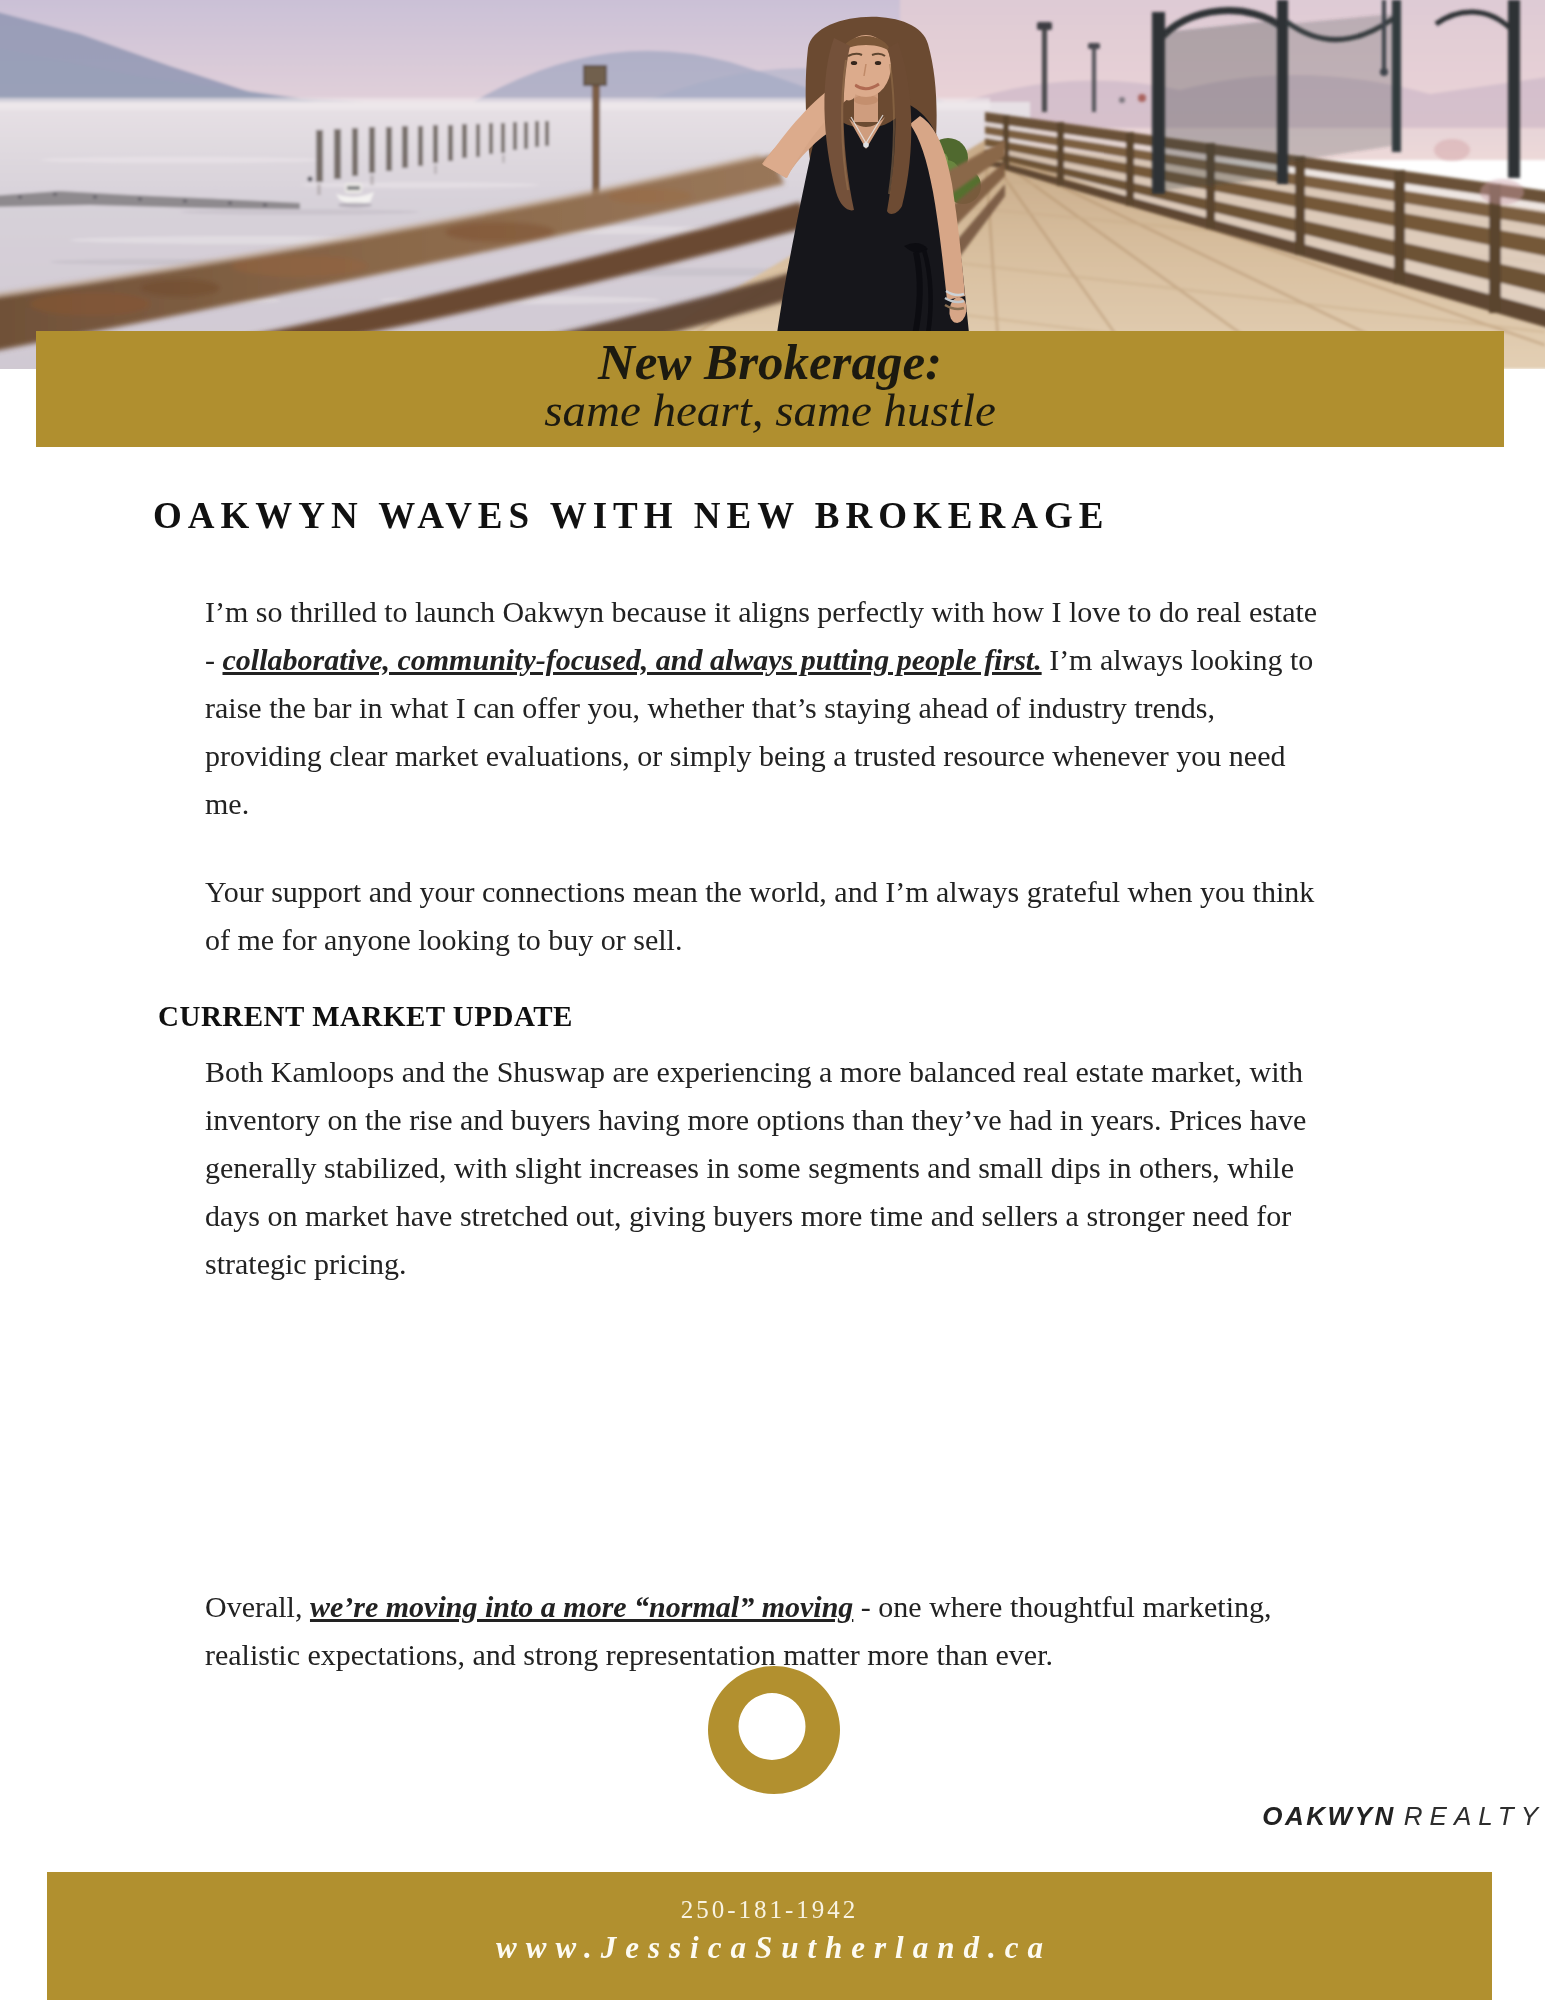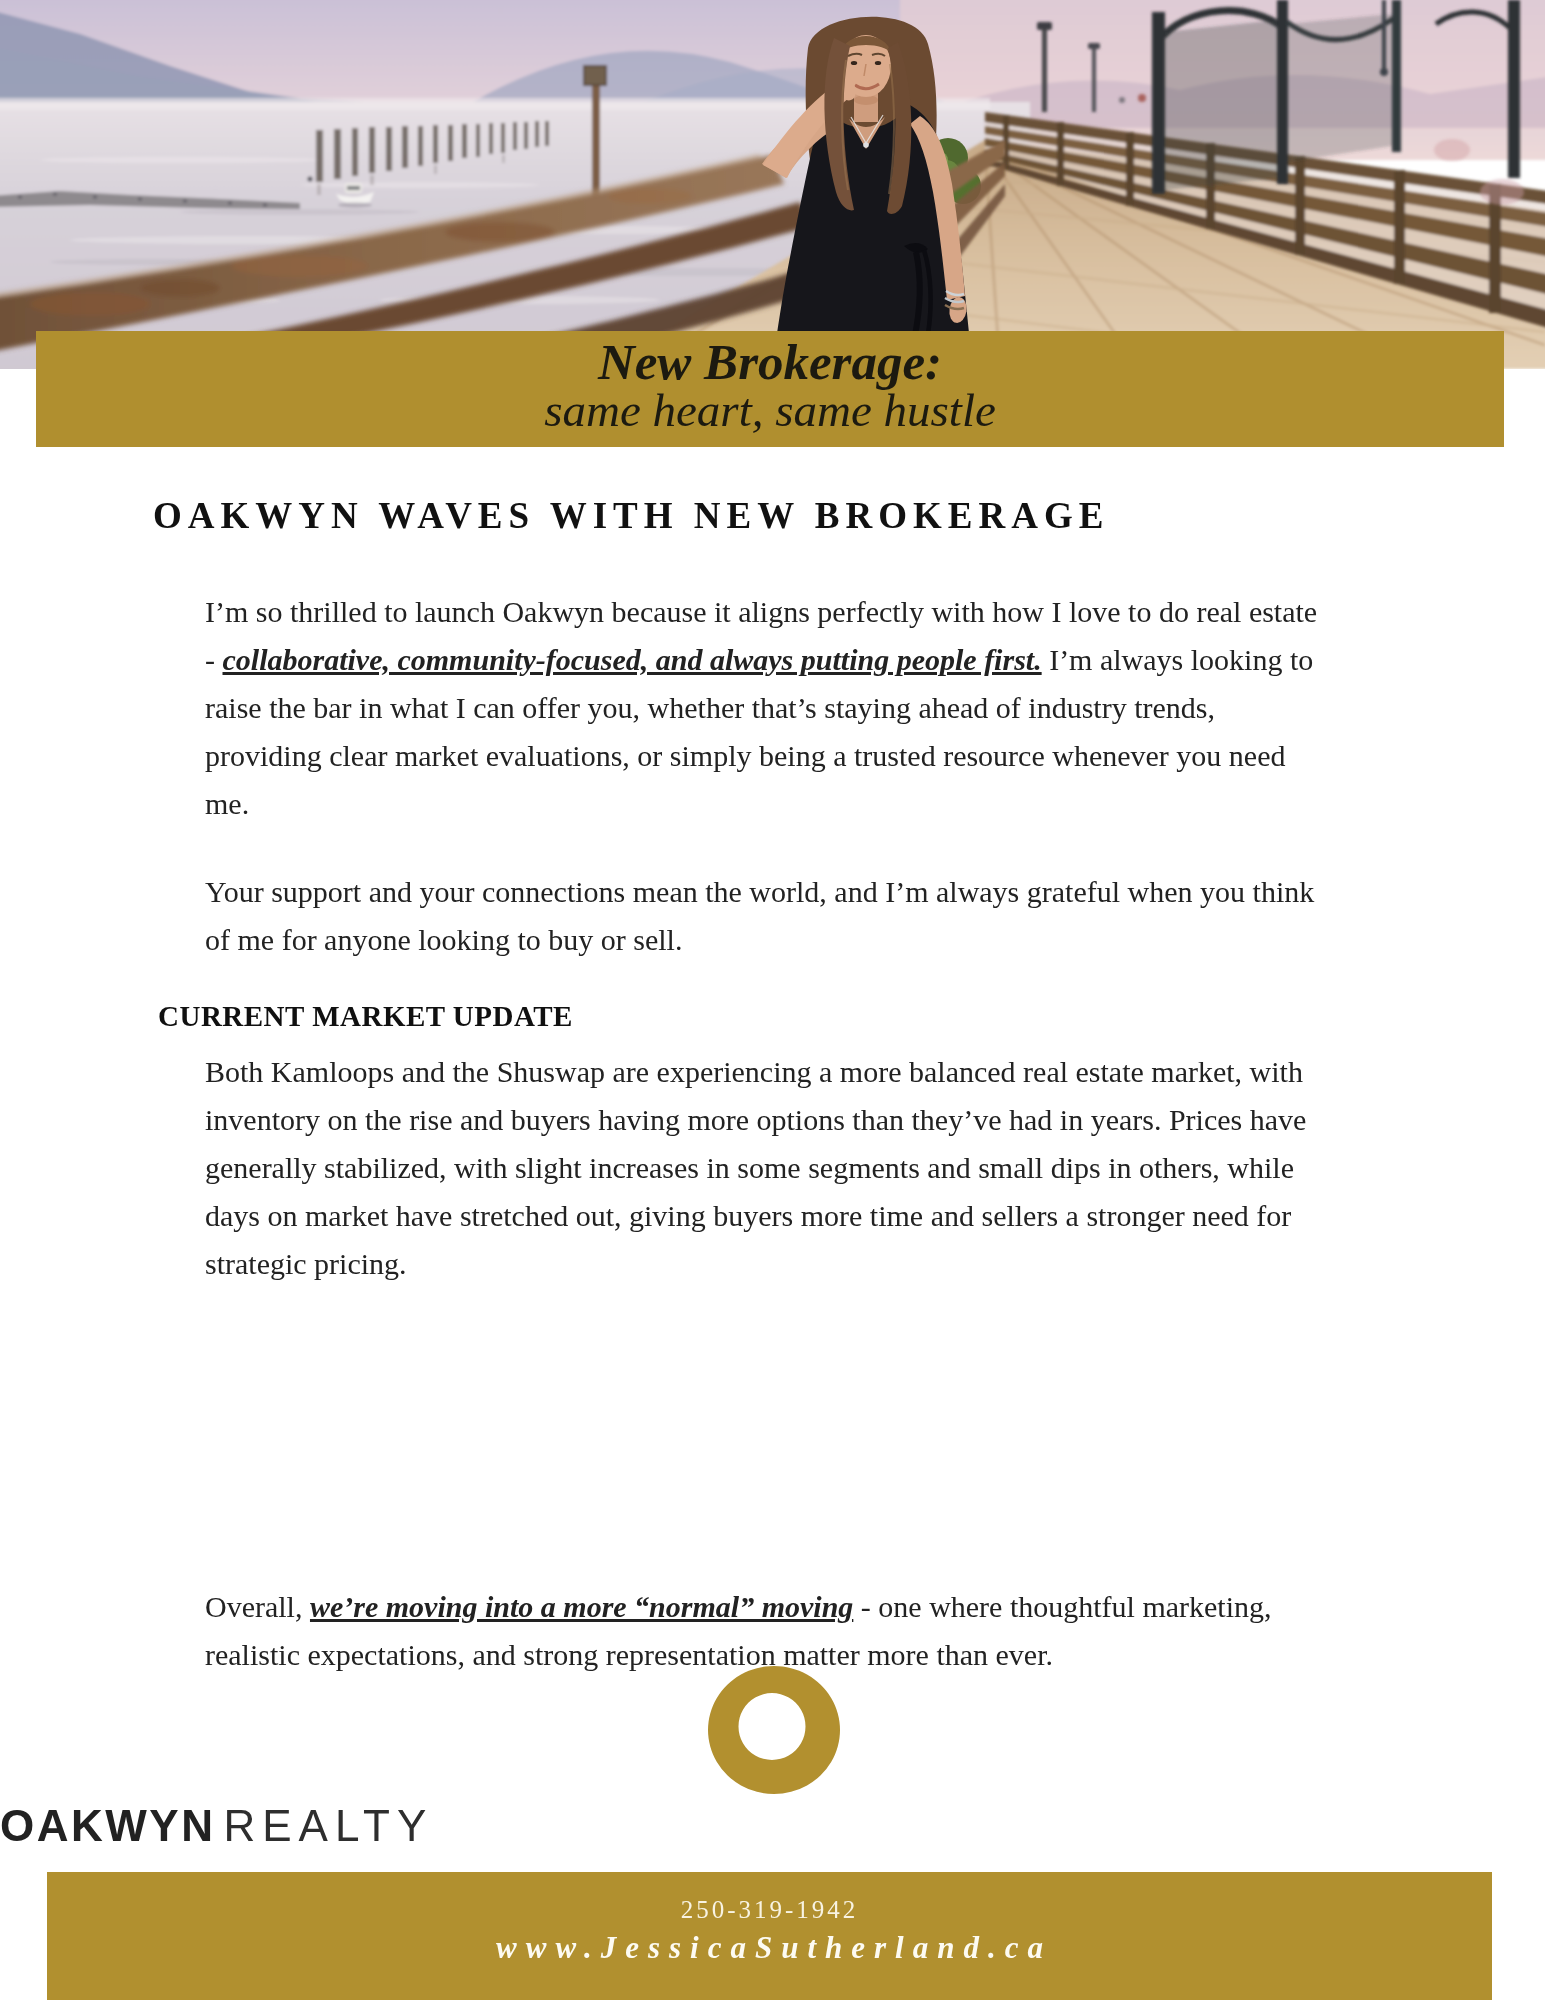--- a/index.html
+++ b/index.html
@@ -12,22 +12,22 @@
   .banner-line1{margin-top:4px;font-style:italic;font-weight:600;font-size:51px;line-height:54px;}
   .banner-line2{font-style:italic;font-weight:400;font-size:47px;line-height:42px;}
   .h1{position:absolute;left:153px;top:494px;font-size:37px;font-weight:700;letter-spacing:6px;
       color:#111;white-space:nowrap;}
   .h2{position:absolute;left:158px;top:1000px;font-size:29px;font-weight:700;letter-spacing:0.5px;
       color:#101010;white-space:nowrap;}
   .para{position:absolute;left:205px;width:1120px;font-size:30px;line-height:48px;color:#222;}
   .p1{top:558px;} .p2{top:838px;} .p3{top:1040px;margin-top:8px;} .p4{top:1356px;} .p5{top:1553px;}
   .para .em{font-weight:700;font-style:italic;text-decoration:underline;}
   .logo-o{position:absolute;left:707px;top:1665px;width:134px;height:130px;}
-  .wordmark{position:absolute;left:0;top:1801px;width:1545px;text-align:left;
-            font-family:"Liberation Sans",sans-serif;font-size:44px;color:#222;white-space:nowrap;}
+  .wordmark{position:absolute;left:0;top:1801px;width:1545px;text-align:right;
+            font-family:"Liberation Sans",sans-serif;font-size:26px;color:#222;white-space:nowrap;font-style:italic;}
   .wordmark .wm-bold{font-weight:700;letter-spacing:2.5px;}
   .wordmark .wm-light{font-weight:400;letter-spacing:7px;margin-left:8px;color:#2e2e2e;}
   .footer{position:absolute;left:47px;top:1872px;width:1445px;height:128px;background:#b1902f;
           text-align:center;}
   .footer-phone{padding-top:25px;font-size:25px;letter-spacing:3px;color:#f8f3e2;line-height:26px;}
   .footer-site{margin-top:8px;font-style:italic;font-weight:600;font-size:31px;letter-spacing:9px;
                color:#fdfbf2;line-height:34px;padding-left:9px;}
 </style>
 </head>
 <body>
@@ -277,17 +277,17 @@
   <div class="logo-o">
     <svg width="134" height="130" viewBox="0 0 134 130">
       <path fill="#b2902f" fill-rule="evenodd" d="M67,1 A66,64 0 1 0 67.01,1 Z M65,28 a33.5,33.5 0 1 1 -0.01,0 Z"></path>
     </svg>
   </div>
   <div class="wordmark">
     <span class="wm-bold">OAKWYN</span><span class="wm-light">REALTY</span>
   </div>
 
   <div class="footer">
-    <div class="footer-phone">250-319-1942</div>
+    <div class="footer-phone">250-181-1942</div>
     <div class="footer-site">www.JessicaSutherland.ca</div>
   </div>
 
 </div>
 
 </body></html>

